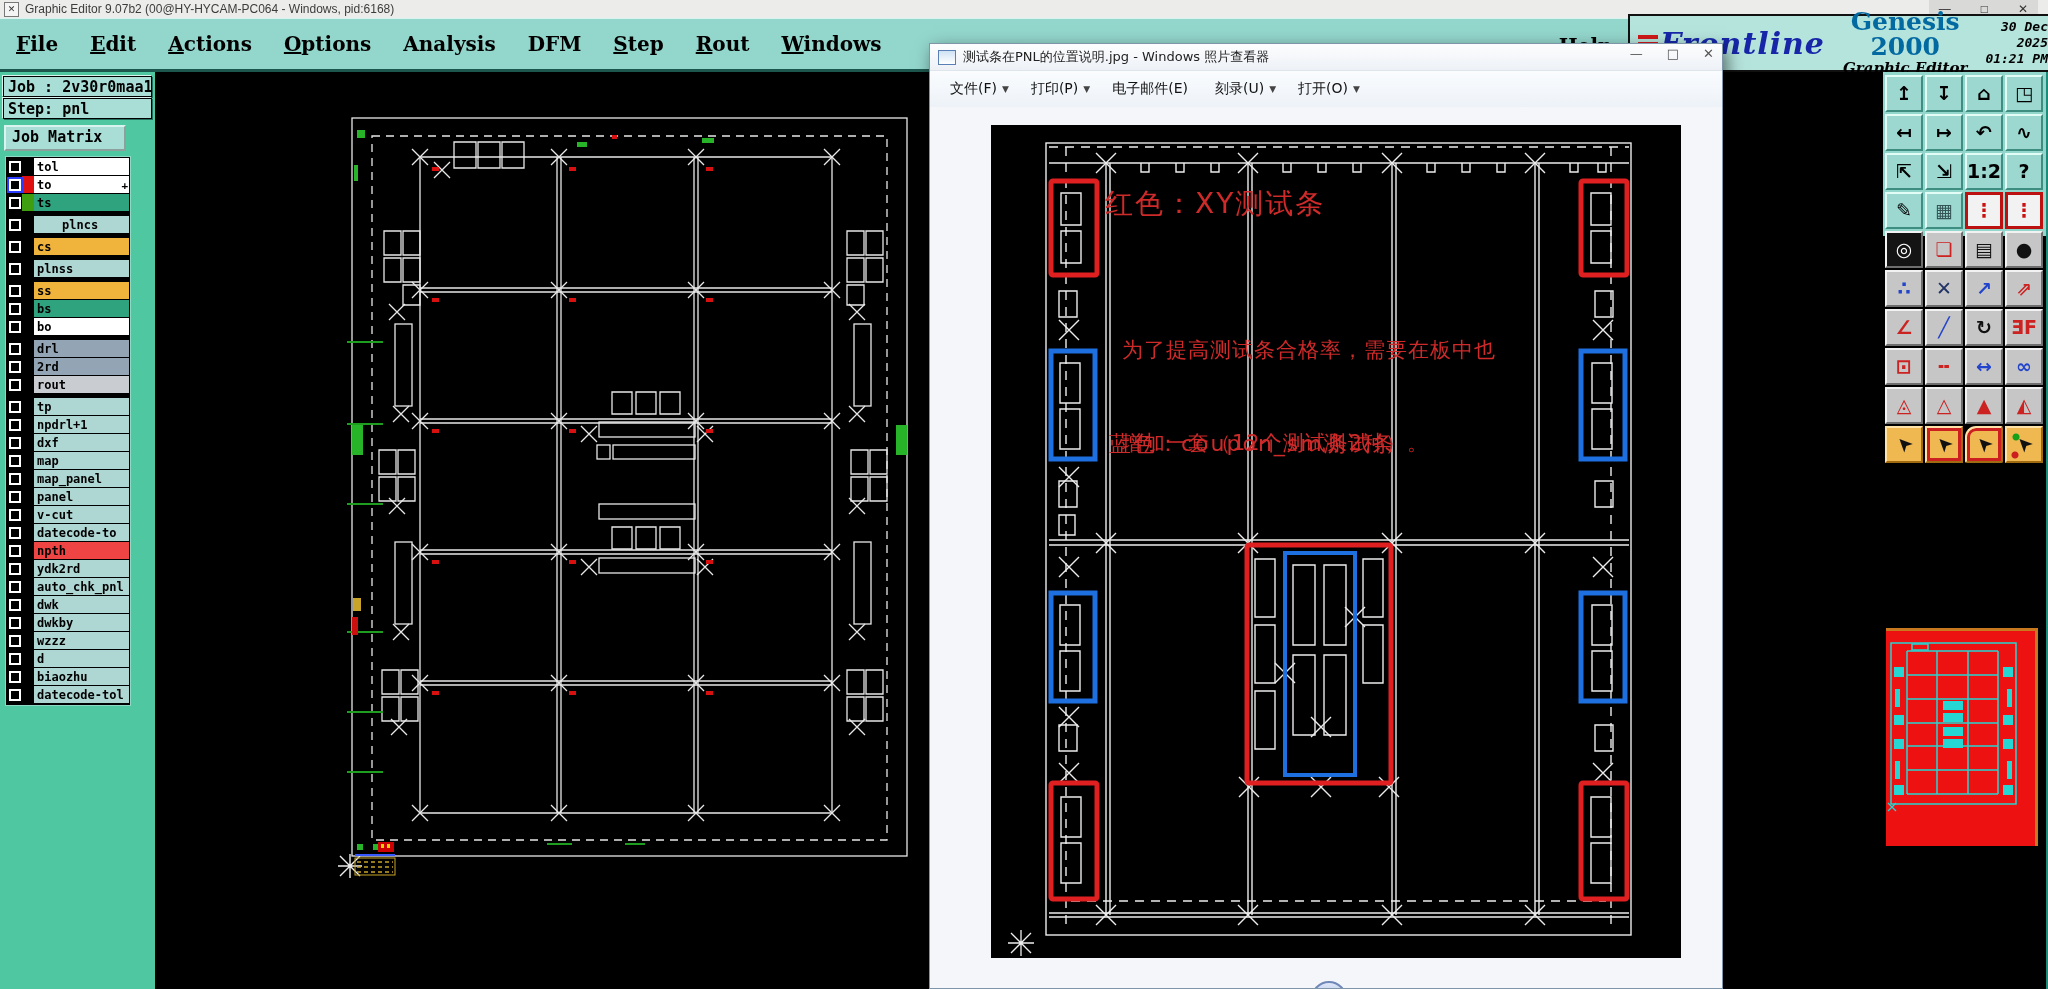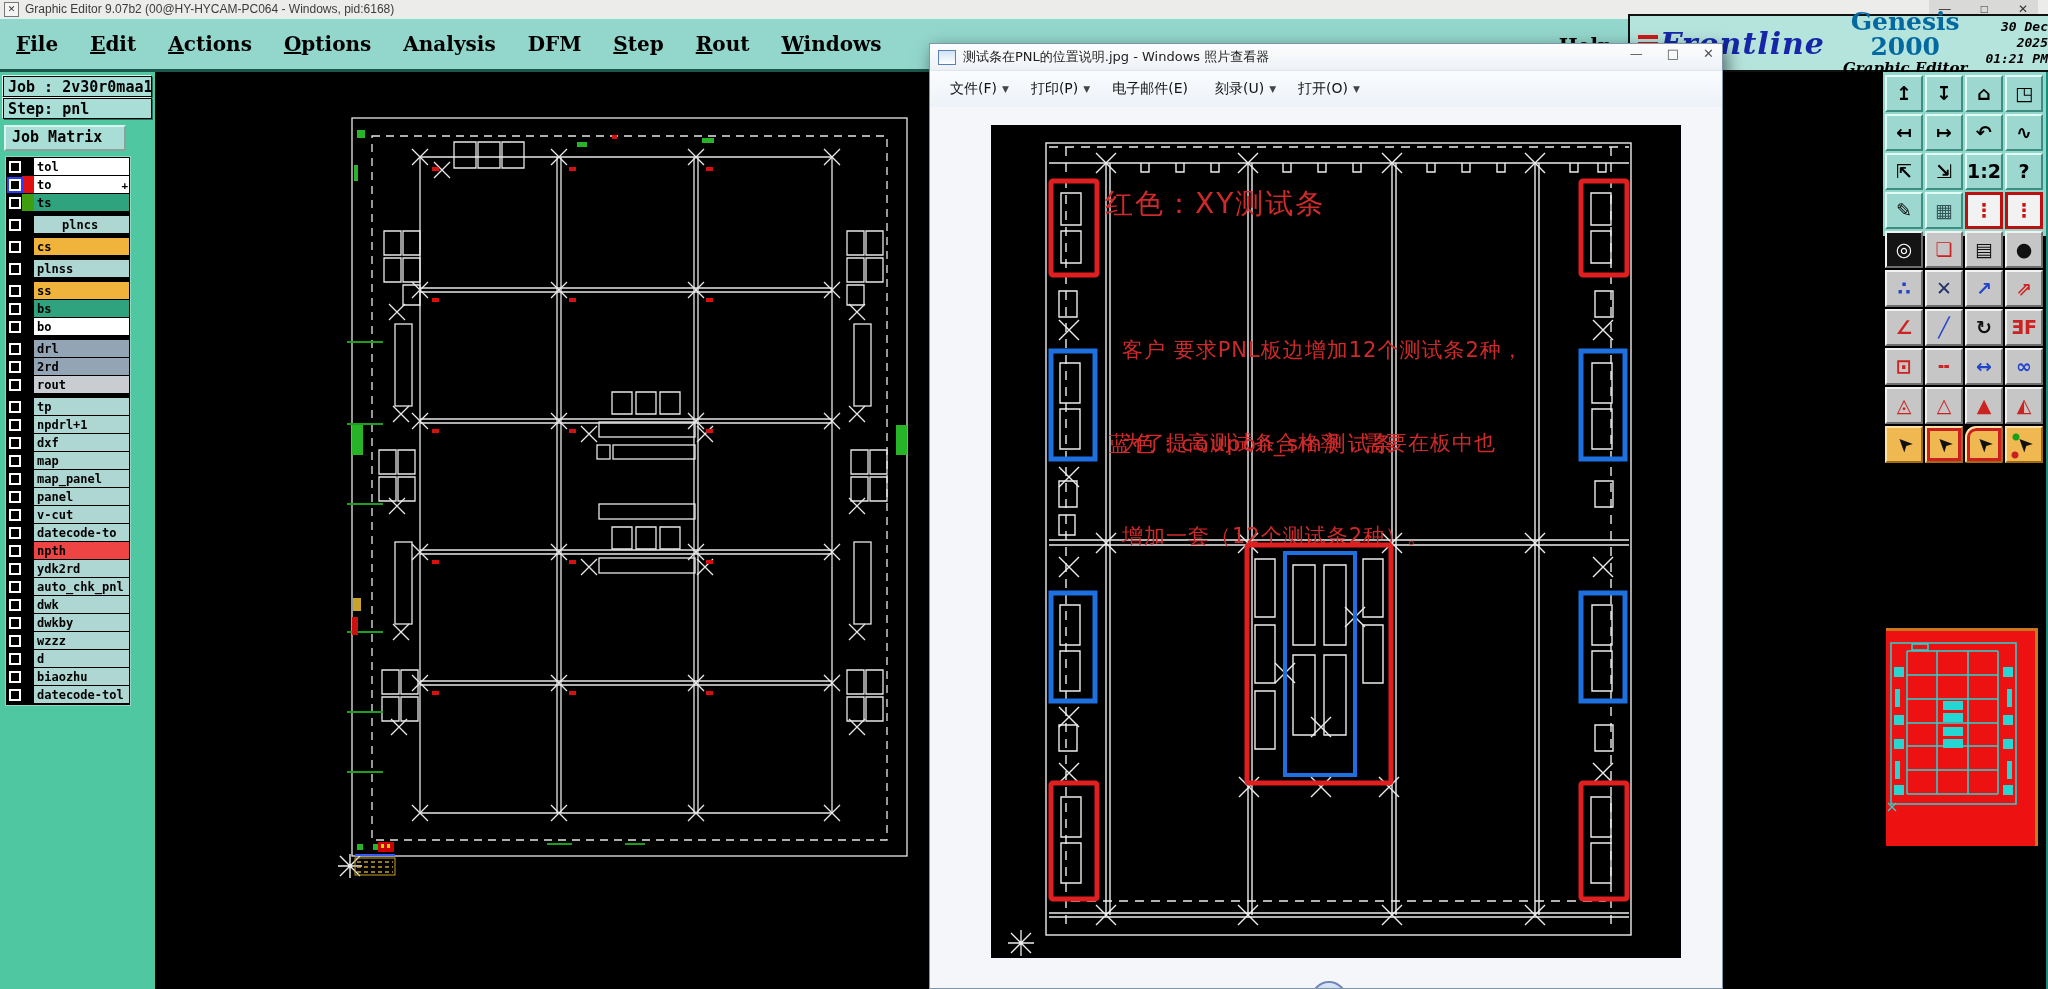--- a/index.html
+++ b/index.html
@@ -740,21 +740,20 @@
             <rect x="60" y="226" width="44" height="108"></rect>
             <rect x="60" y="468" width="44" height="108"></rect>
             <rect x="590" y="226" width="44" height="108"></rect>
             <rect x="590" y="468" width="44" height="108"></rect>
             <rect x="294" y="428" width="70" height="222" stroke-width="4"></rect>
           </g>
           <path d="M20 808L40 828M20 828L40 808M17 818H43M30 805V831" stroke="#eeeeee" stroke-width="1.3"></path>
         </svg>
         <div class="ann red-label">红色：XY测试条</div>
         <div class="ann para">
-          <div>客户 要求PNL板边增加12个测试条2种，</div>
           <div>为了提高测试条合格率，需要在板中也</div>
           <div>增加一套（12个测试条2种）。</div>
         </div>
         <div class="ann blue-label">蓝色：coupon_sm测试条</div>
       </div>
 
       <div class="pv-zoom-circle"></div>
     </div>
   </div>
 

